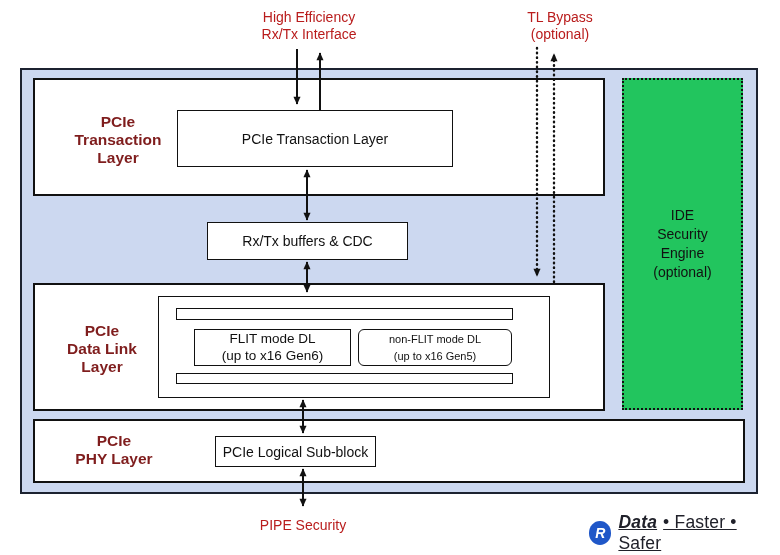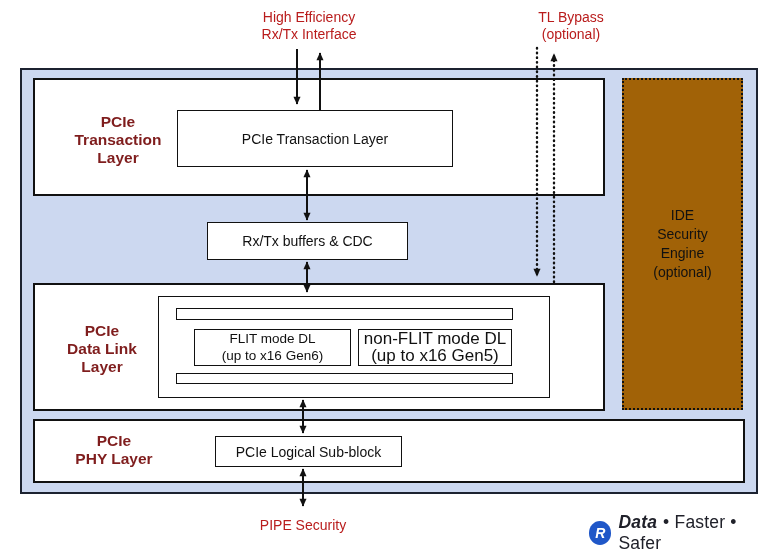--- a/index.html
+++ b/index.html
@@ -18,41 +18,41 @@
   #tl-section{left:33px;top:78px;width:572px;height:118px;}
   #tl-side{left:48px;top:113px;width:140px;}
   #tl-inner{left:177px;top:110px;width:276px;height:57px;font-size:14px;}
   #buffers{left:207px;top:222px;width:201px;height:38px;font-size:14px;text-align:right;}
 
   #dl-section{left:33px;top:283px;width:572px;height:128px;}
   #dl-side{left:32px;top:322px;width:140px;}
   #dl-inner{left:158px;top:296px;width:392px;height:102px;}
   #dl-bar-top{left:176px;top:308px;width:337px;height:12px;}
   #flit{left:176px;top:329px;width:157px;height:37px;font-size:13.5px;line-height:16.5px;margin-left:18px;}
-  #nonflit{left:358px;top:329px;width:154px;height:37px;font-size:17px;line-height:16.5px;}
+  #nonflit{left:358px;top:329px;width:154px;height:37px;font-size:11px;line-height:16.5px;border-radius:6px;}
   #dl-bar-bottom{left:176px;top:373px;width:337px;height:11px;}
 
   #phy-section{left:33px;top:419px;width:712px;height:64px;}
   #phy-side{left:44px;top:432px;width:140px;}
-  #logical{left:215px;top:436px;width:187px;height:31px;font-size:14px;}
+  #logical{left:215px;top:436px;width:161px;height:31px;font-size:14px;}
 
-  #ide{left:622px;top:78px;width:121px;height:332px;border:2px dotted #111;background:#a16207;
+  #ide{left:622px;top:78px;width:121px;height:332px;border:2px dotted #111;background:#22c55e;
        font-size:14px;line-height:19px;}
 
   #lbl-high-eff{left:219px;top:9px;width:180px;}
-  #lbl-bypass{left:481px;top:9px;width:180px;}
+  #lbl-bypass{left:470px;top:9px;width:180px;}
   #lbl-pipe{left:223px;top:517px;width:160px;}
 
   #arrows{position:absolute;left:0;top:0;pointer-events:none;}
 
   #logo{position:absolute;left:589px;top:512px;display:flex;align-items:center;gap:7px;}
   #logo-mark{width:23px;height:23px;border-radius:50%;background:#1f57c8;color:#fff;
              display:flex;align-items:center;justify-content:center;
              font-weight:bold;font-style:italic;font-size:14px;padding-bottom:1px;}
-  #logo-text{font-size:17.5px;color:#20212a;letter-spacing:0.2px;}
+  #logo-text{font-size:17.5px;color:#20212a;letter-spacing:0.2px;text-decoration:underline;}
   #logo-word{font-weight:bold;font-style:italic;}
   #logo-rest{margin-left:6px;font-weight:normal;}
 </style>
 </head>
 <body>
 
 <div id="canvas">
 
   <div class="ext-label" id="lbl-high-eff">High Efficiency
 Rx/Tx Interface</div>

